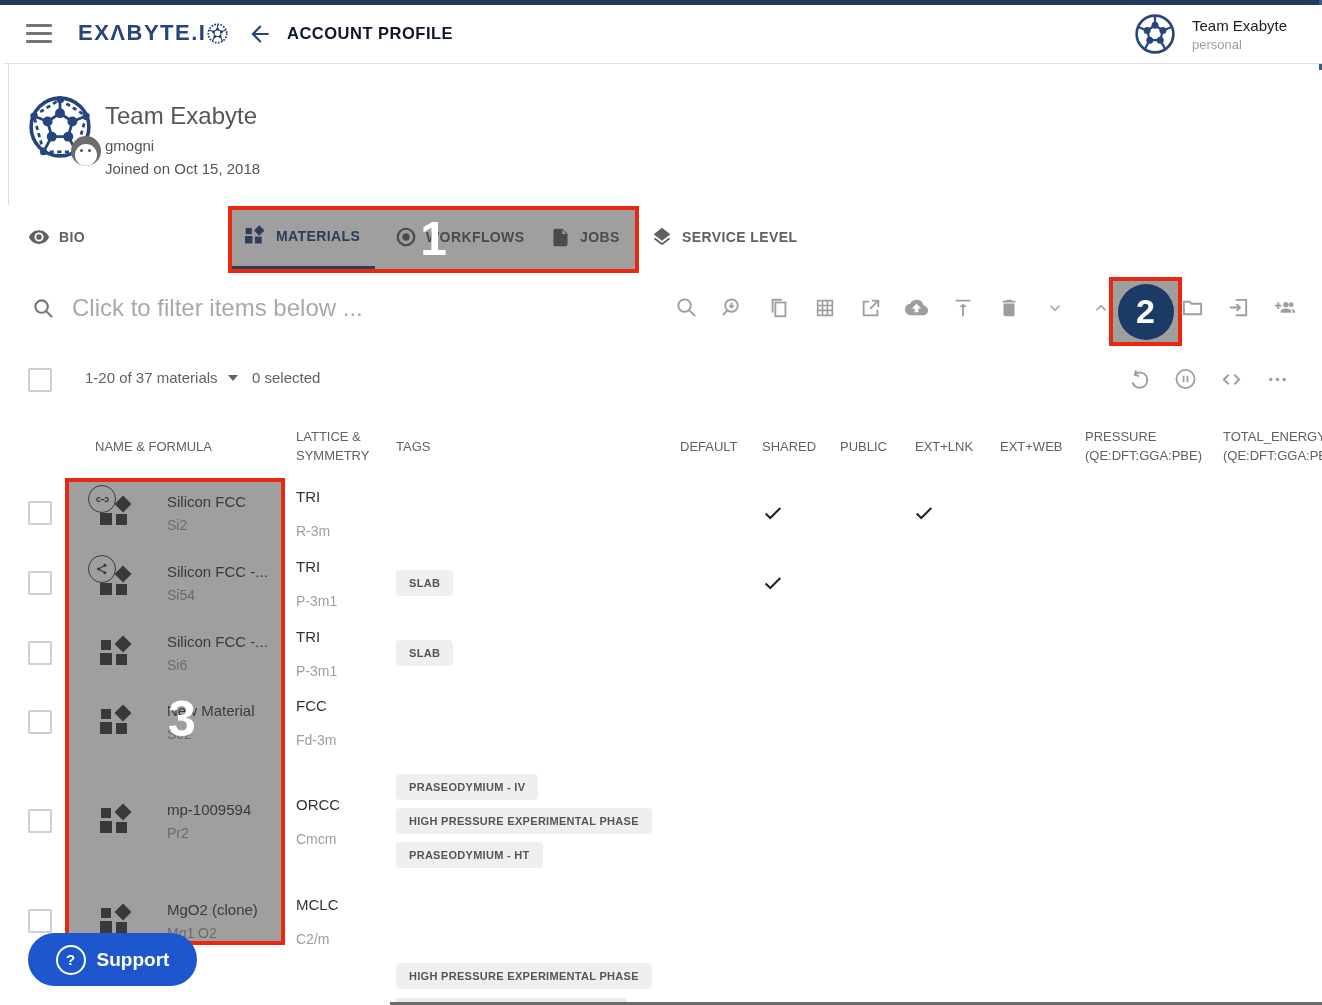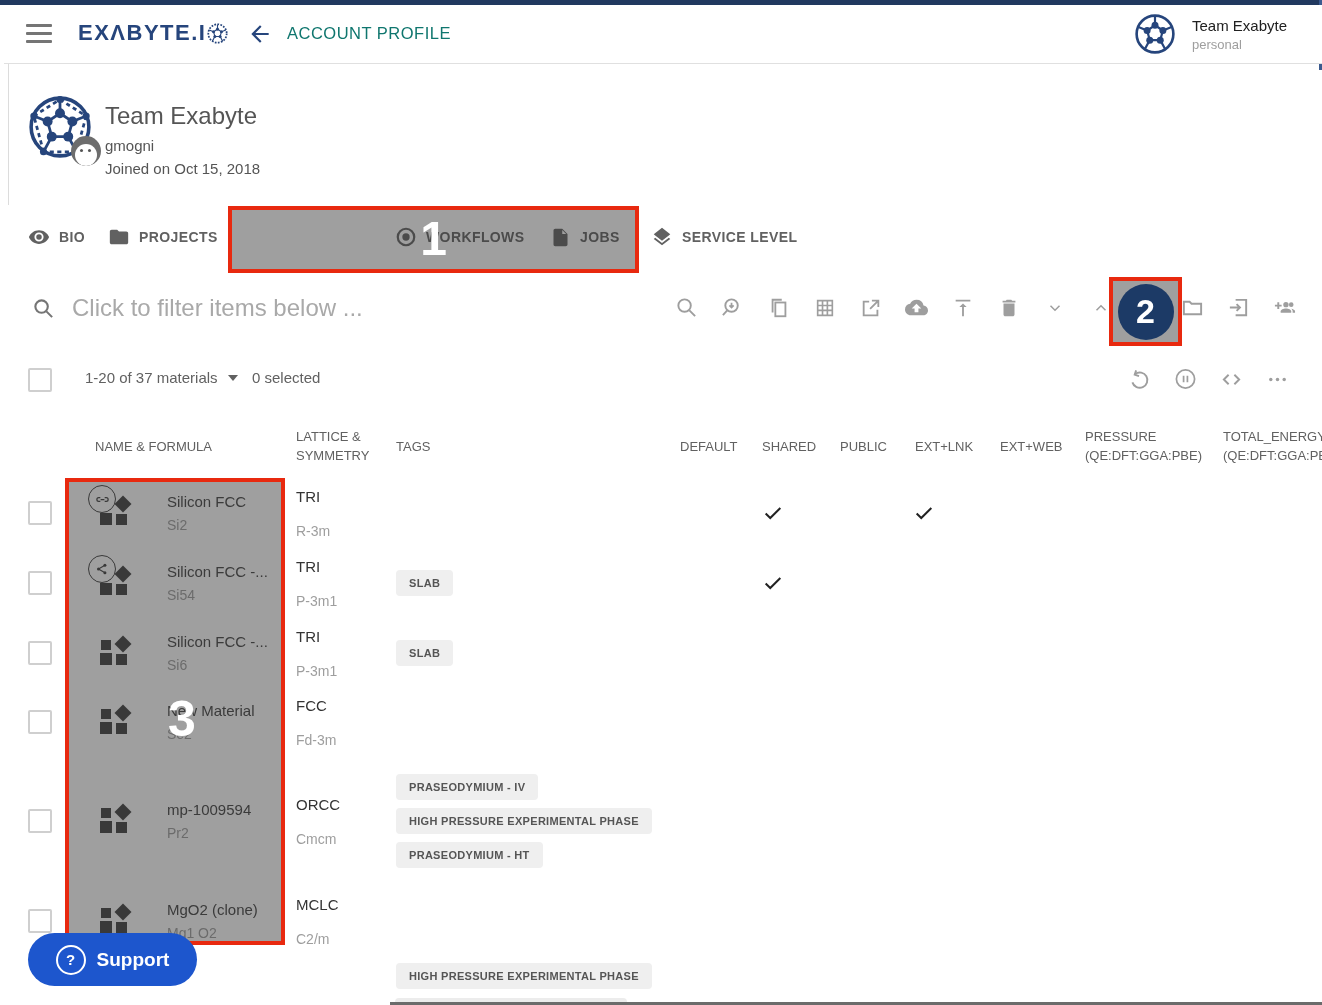--- a/index.html
+++ b/index.html
@@ -6,21 +6,21 @@
   body{width:1322px;height:1005px;overflow:hidden;position:relative;
        font-family:"Liberation Sans",sans-serif;-webkit-font-smoothing:antialiased;}
   .abs{position:absolute;}
   
   .topstrip{left:0;top:0;width:100%;height:5px;background:#21395f;}
   .header{left:4px;top:5px;width:100%;height:58px;background:#fff;border-bottom:1px solid #e0e0e0;z-index:10;}
   .hamburger{left:22px;top:19px;width:26px;height:20px;cursor:pointer;}
   .hamburger span{display:block;height:3px;background:#757575;margin-bottom:5px;border-radius:1px;}
   .logo{left:74px;top:15px;font-size:22px;font-weight:bold;letter-spacing:1.5px;color:#26457c;display:flex;align-items:center;}
   .backarrow{left:243px;top:16px;color:#26457c;}
-  .pagetitle{left:283px;top:19px;font-size:16.5px;font-weight:400;letter-spacing:.5px;color:#0f766e;}
+  .pagetitle{left:283px;top:19px;font-size:16.5px;font-weight:700;letter-spacing:.5px;color:#0f172a;}
   .tb-user{left:1130px;top:8px;display:flex;align-items:center;gap:16px;}
   .tb-user-name{font-size:15px;color:#212121;font-weight:500;}
   .tb-user-type{font-size:13px;color:#9e9e9e;margin-top:3px;}
   .right-edge{right:0;top:0;width:3px;height:70px;background:#3b5a8f;}
   .left-border{left:8px;top:63px;width:1px;height:942px;background:#dcdcdc;}
   
   .avatar-wrap{left:27px;top:94px;width:66px;height:66px;}
   .face-badge{position:absolute;right:-8px;bottom:-6px;width:30px;height:30px;border-radius:50%;background:#6d6d6d;overflow:hidden;}
   .face-badge .f1{position:absolute;left:4px;top:8px;width:22px;height:22px;border-radius:50%;background:#fff;}
   .face-badge .e{position:absolute;top:13px;width:3px;height:3px;border-radius:50%;background:#555;}
@@ -169,25 +169,28 @@
 <div class="abs profile-username">gmogni</div>
 <div class="abs profile-joined">Joined on Oct 15, 2018</div>
 
 <div class="abs tabsrow">
   <div class="tab" style="left:28px">
     <svg width="22" height="22" viewBox="0 0 24 24" fill="#616161">
         <path d="M12 4.5C7 4.5 2.7 7.6 1 12c1.7 4.4 6 7.5 11 7.5s9.3-3.1 11-7.5C21.3 7.6 17 4.5 12 4.5zm0 12.5c-2.8 0-5-2.2-5-5s2.2-5 5-5 5 2.2 5 5-2.2 5-5 5zm0-8a3 3 0 1 0 0 6 3 3 0 0 0 0-6z"></path>
       </svg>
     <span>BIO</span>
   </div>
-  <div class="tab" style="left:108px">
-    <svg width="22" height="22" viewBox="0 0 24 24" fill="#616161">
-        <path d="M10 4H4c-1.1 0-2 .9-2 2v12c0 1.1.9 2 2 2h16c1.1 0 2-.9 2-2V8c0-1.1-.9-2-2-2h-8l-2-2z"></path>
-      </svg>
-    <span>PROJECTS</span>
+  <div class="tab active" style="left:230px">
+    <span class="mat" style="transform:scale(.62);transform-origin:left center;width:32px;height:32px;margin-right:-10px;">
+      <i class="q1" style="background:#26457c"></i>
+        <i class="qd" style="background:#26457c"></i>
+        <i class="q2" style="background:#26457c"></i>
+        <i class="q3" style="background:#26457c"></i>
+    </span>
+    <span>MATERIALS</span>
   </div>
   <div class="tab" style="left:395px">
     <svg width="22" height="22" viewBox="0 0 24 24">
         <circle cx="12" cy="12" r="9" fill="none" stroke="#616161" stroke-width="2.4"></circle>
         <circle cx="12" cy="12" r="4" fill="#616161"></circle>
       </svg>
     <span>WORKFLOWS</span>
   </div>
   <div class="tab" style="left:550px">
     <svg width="21" height="21" viewBox="0 0 24 24" fill="#616161">

